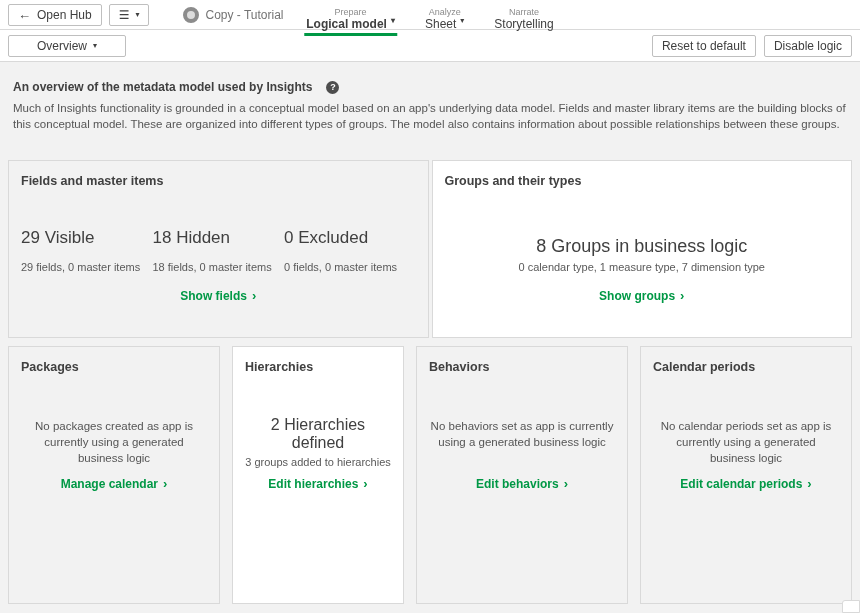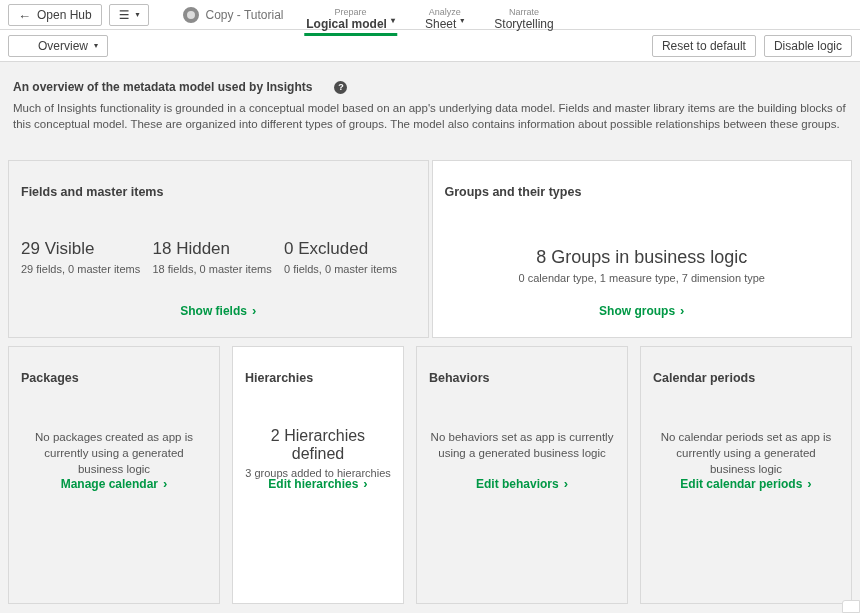--- a/index.html
+++ b/index.html
@@ -45,69 +45,69 @@
   .nav-section { font-size:9px; color:#8c8c8c; line-height:1.2; }
   .nav-label { font-size:12px; color:#404040; display:flex; align-items:flex-start; gap:4px; line-height:1.25; }
   .nav-item.active { border-bottom:3px solid var(--accent); padding-top:6px; }
   .nav-item.active .nav-label { font-weight:bold; }
 
   
   .toolbar {
     height:32px; background:#fff; border-bottom:1px solid #d9d9d9;
     display:flex; align-items:center; padding:0 8px; gap:8px;
   }
-  .select-btn { width:100px; justify-content:flex-end; }
+  .select-btn { width:118px; justify-content:center; }
   .toolbar-spacer { flex:1; }
 
   
   main { padding:0 8px; }
   .intro { padding:18px 5px 0; }
-  .intro-title-row { display:flex; align-items:center; gap:22px; }
+  .intro-title-row { display:flex; align-items:center; gap:14px; }
   .intro-title { font-weight:bold; font-size:12px; }
   .help-icon {
     width:13px; height:13px; border-radius:50%; background:#4d4d4d; color:#fff;
     font-size:9px; font-weight:bold; display:inline-flex; align-items:center; justify-content:center;
     cursor:pointer;
   }
   .intro-desc { margin-top:7px; font-size:11.5px; color:#555; line-height:1.38; max-width:842px; }
 
   
   .cards-row1 { display:flex; gap:3px; margin-top:27px; }
   .cards-row1 .card { flex:1; height:178px; }
   .cards-row2 { display:flex; gap:12px; margin-top:8px; }
   .cards-row2 .card { flex:1; height:258px; }
   .card {
     border:1px solid #d9d9d9; background:#f2f2f2;
-    padding:24px 12px; position:relative;
+    padding:13px 12px; position:relative;
   }
   .card.white { background:#fff; }
   .card-title { font-weight:bold; font-size:12.5px; }
 
   .stats-row { display:flex; margin-top:40px; }
   .stat { flex:1; text-align:left; }
   .stat-value { font-size:17px; }
-  .stat-detail { font-size:11px; color:#595959; margin-top:4px; }
+  .stat-detail { font-size:11px; color:#595959; margin-top:13px; }
 
   .big-stat { text-align:center; }
   .card-groups .big-stat { margin-top:48px; }
   .card-groups .big-value { font-size:18px; }
   .card-hierarchies .big-stat { margin-top:42px; }
   .card-hierarchies .big-value { font-size:16px; }
   .big-detail { font-size:11px; color:#595959; margin-top:4px; }
 
   .card-msg {
     margin:44px auto 0; width:186px; text-align:center;
     font-size:11.5px; color:#555; line-height:1.4;
   }
   .card-link {
     position:absolute; left:0; right:0; text-align:center;
     color:var(--accent); font-weight:bold; font-size:12px; cursor:pointer;
     display:flex; align-items:center; justify-content:center; gap:5px;
   }
-  .cards-row1 .card-link { bottom:19px; }
+  .cards-row1 .card-link { bottom:34px; }
   .cards-row2 .card-link { top:130px; }
   .chev { font-size:13px; font-weight:bold; line-height:1; }
 
   
   .floating-widget {
     position:absolute; right:0; bottom:0; width:18px; height:13px;
     background:#fff; border:1px solid #d9d9d9; border-radius:3px 0 0 0;
     cursor:pointer;
   }
 </style>

